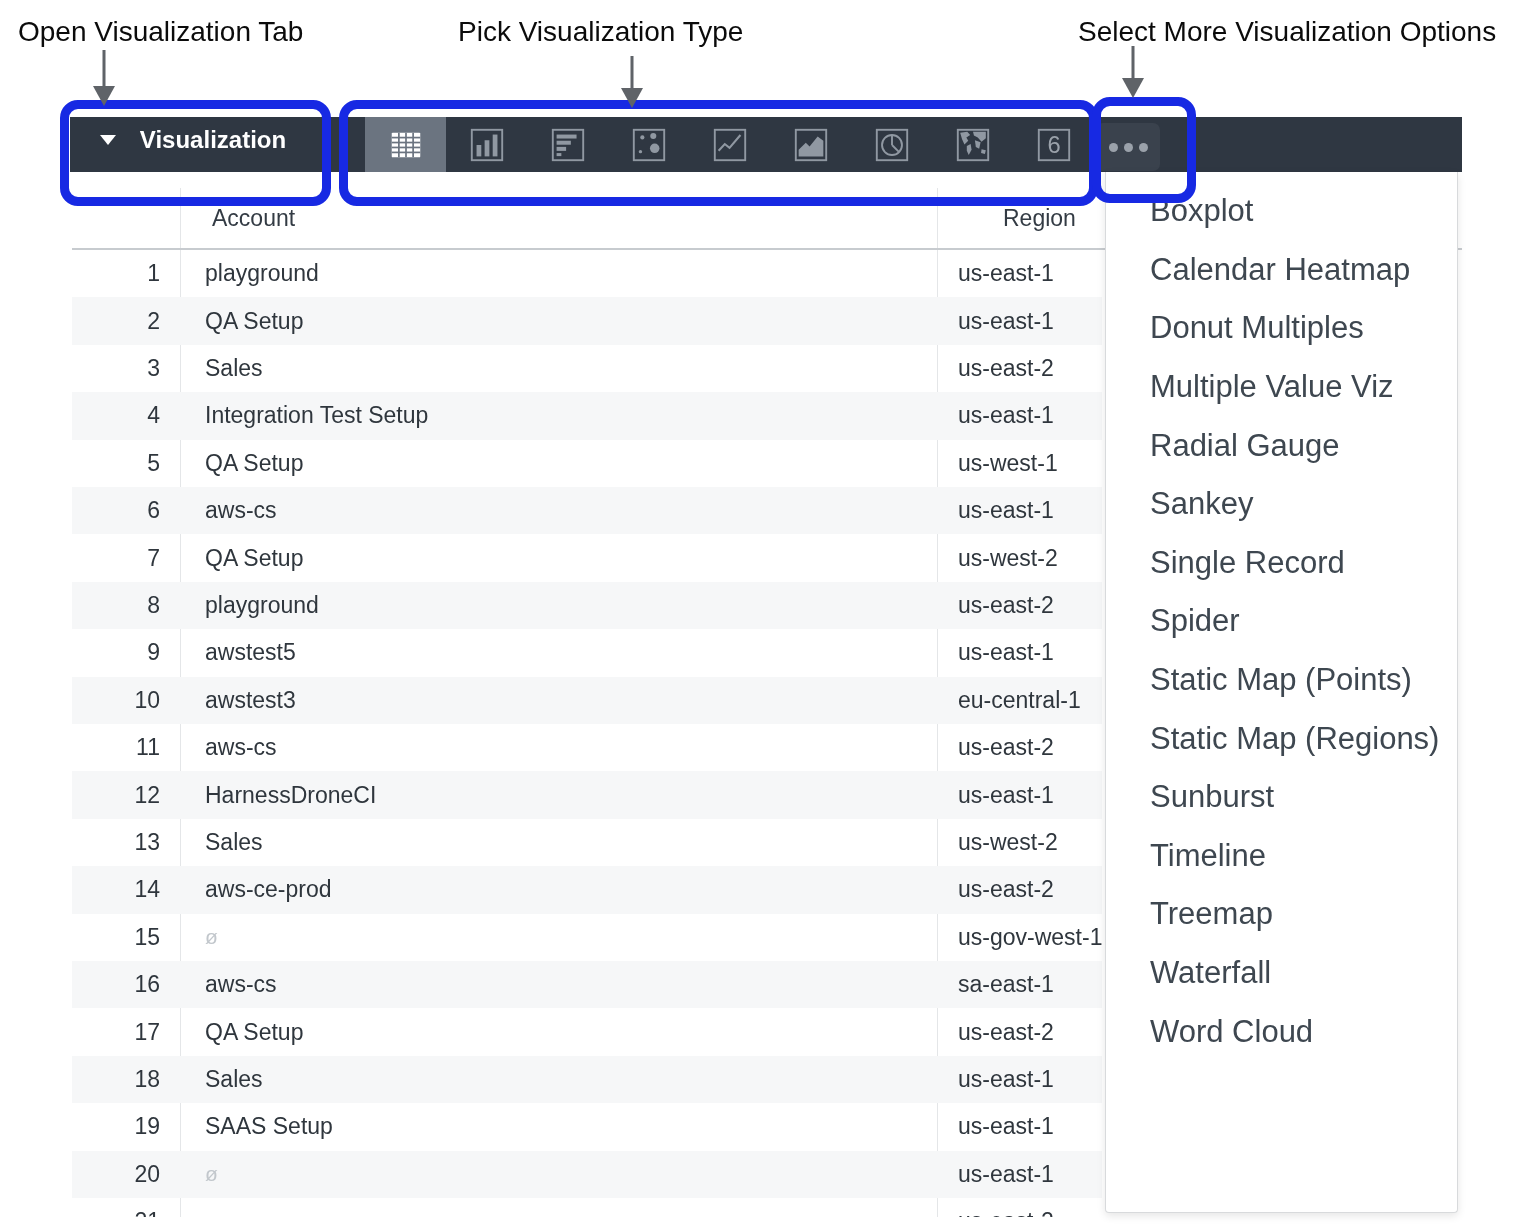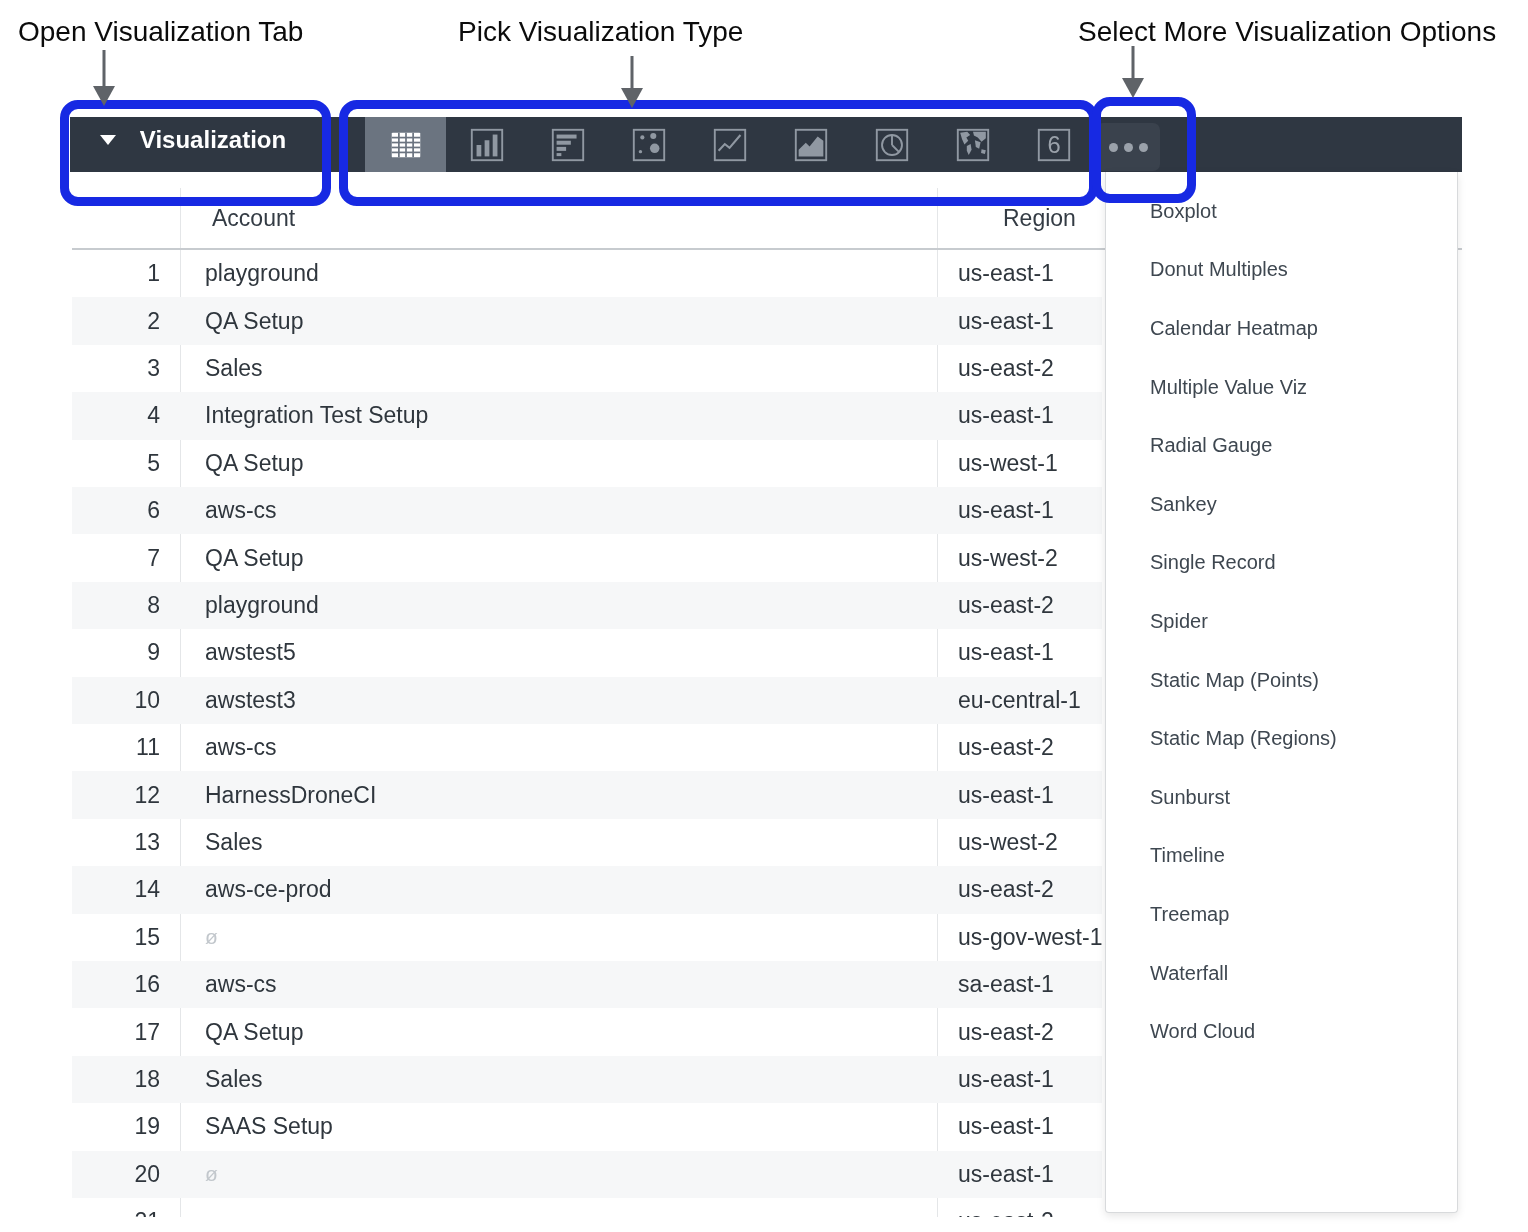--- a/index.html
+++ b/index.html
@@ -42,21 +42,21 @@
   .trow.stripe{background:#F6F7F8;}
   .cell{font-size:23px;color:#2F363D;white-space:nowrap;}
   .cell.num{width:88px;text-align:right;}
   .cell.acct{position:absolute;left:133px;}
   .cell.acct.nullv{color:#C2C7CC;font-size:21px;}
   .cell.region{position:absolute;left:886px;width:144px;overflow:hidden;}
   
   .menu{position:absolute;left:1105px;top:172px;width:353px;height:1041px;background:#fff;
     border:1px solid #D8DADC;border-top:none;box-sizing:border-box;box-shadow:0 3px 8px rgba(0,0,0,0.10);
     border-radius:0 0 4px 4px;z-index:5;padding-top:10px;}
-  .menu-item{height:58.6px;display:flex;align-items:center;padding-left:44px;font-size:20px;color:#3E4750;cursor:pointer;}
+  .menu-item{height:58.6px;display:flex;align-items:center;padding-left:44px;font-size:31px;color:#3E4750;cursor:pointer;}
   
   .icn{display:block;}
 </style>
 </head>
 <body>
 
 <div class="stage">
 
   <div class="note" style="left:18px;top:16px;">Open Visualization Tab</div>
   <div class="note" style="left:458px;top:16px;">Pick Visualization Type</div>
@@ -285,22 +285,22 @@
     <div class="cell num">21</div>
     <div class="cell acct"></div>
     <div class="cell region">us-east-2</div>
   </div>
       </div>
   </div>
 
   <div class="menu">
     <div id="menu-host">
         <div class="menu-item">Boxplot</div>
+        <div class="menu-item">Calendar Heatmap</div>
         <div class="menu-item">Donut Multiples</div>
-        <div class="menu-item">Calendar Heatmap</div>
         <div class="menu-item">Multiple Value Viz</div>
         <div class="menu-item">Radial Gauge</div>
         <div class="menu-item">Sankey</div>
         <div class="menu-item">Single Record</div>
         <div class="menu-item">Spider</div>
         <div class="menu-item">Static Map (Points)</div>
         <div class="menu-item">Static Map (Regions)</div>
         <div class="menu-item">Sunburst</div>
         <div class="menu-item">Timeline</div>
         <div class="menu-item">Treemap</div>

